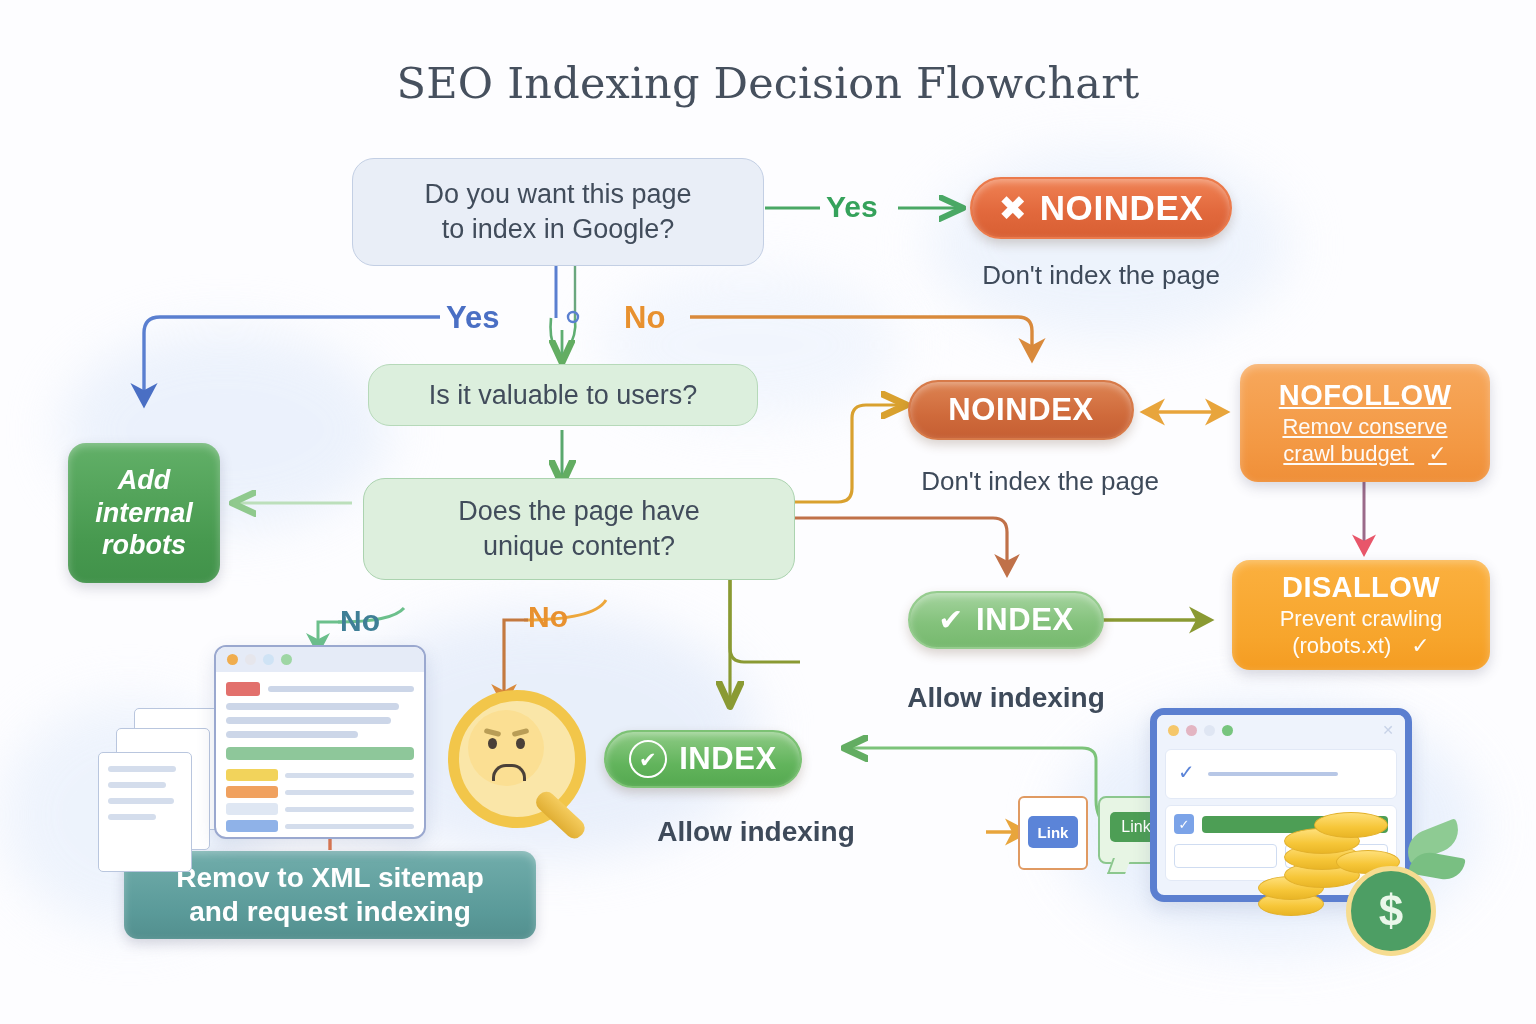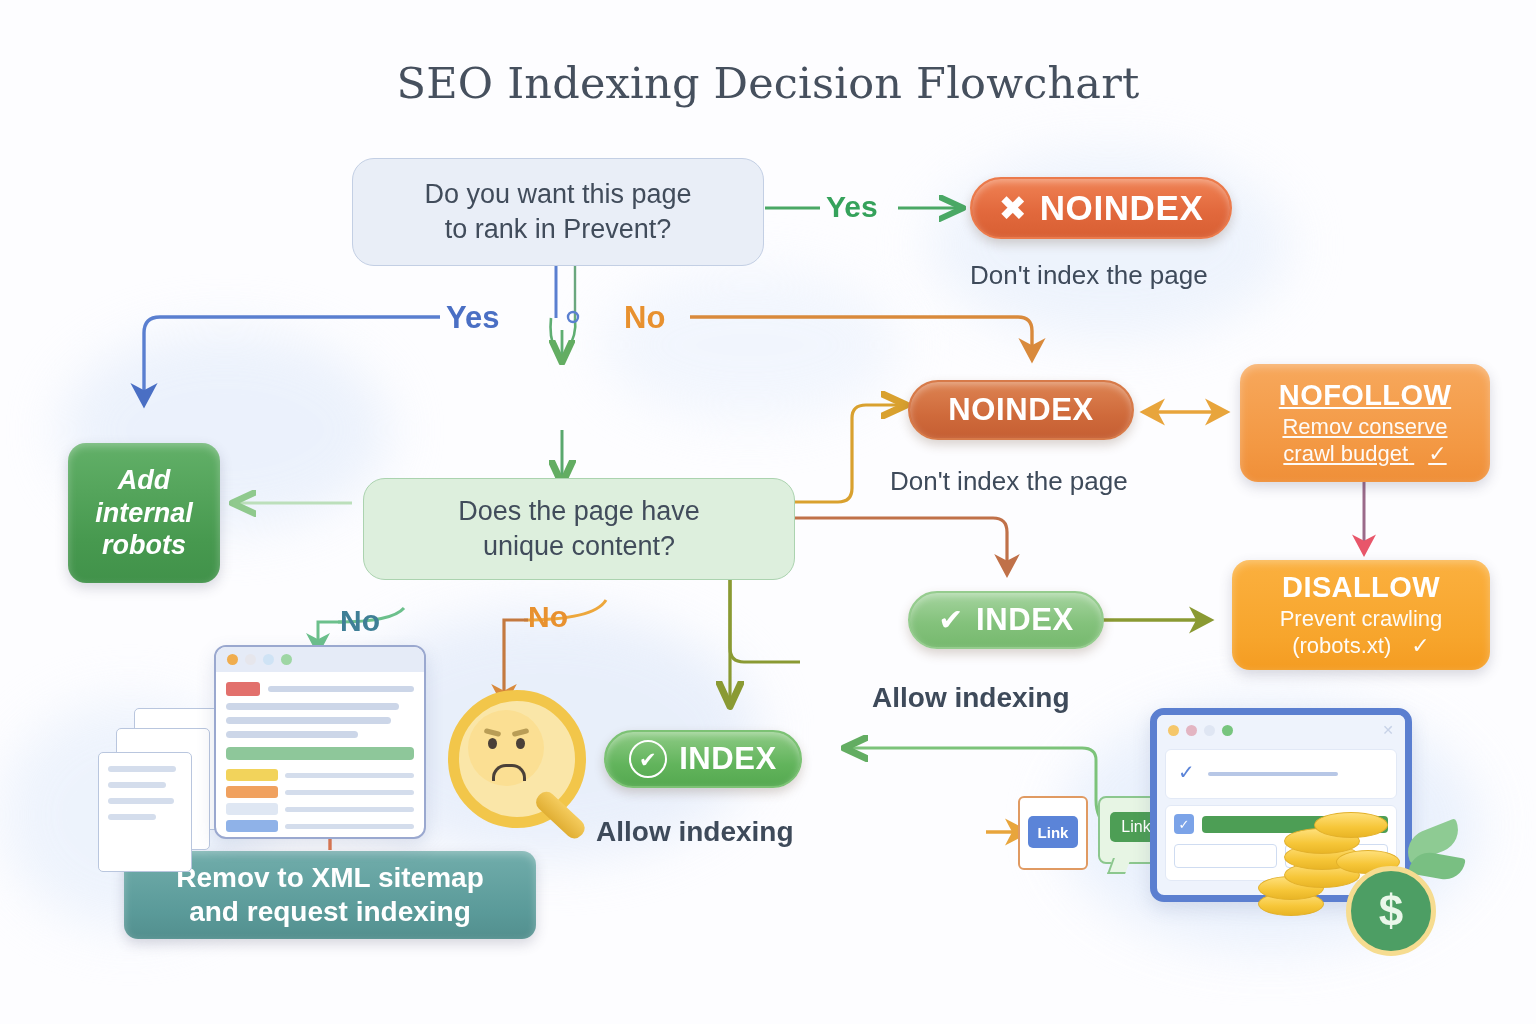--- a/index.html
+++ b/index.html
@@ -64,21 +64,21 @@
     font-size:31px;
   }
   .pill-index2{
     background:linear-gradient(180deg,#8ecb85 0%,#62b45c 60%,#55a950 100%);
     border:2.5px solid #7cc274;
     font-size:31px;
   }
 
   
   .caption{
-    position:absolute;text-align:left;color:#3e4a5a;
+    position:absolute;text-align:center;color:#3e4a5a;
     font-size:26px;
   }
 
   
   .solid{
     border-radius:16px;color:#fff;
     display:flex;flex-direction:column;align-items:center;justify-content:center;
     text-align:center;line-height:1.22;
     box-shadow:0 5px 13px rgba(60,60,90,.2), inset 0 3px 8px rgba(255,255,255,.3);
   }
@@ -206,40 +206,43 @@
     <path d="M342,622 L318,622 L318,648" stroke="#6cc08c" stroke-width="3" fill="none" marker-end="url(#ah-teal)"></path>
 
     <path d="M606,600 Q594,620 524,620" stroke="#eda73c" stroke-width="3" fill="none"></path>
     <path d="M528,620 L504,620 L504,700" stroke="#c4793f" stroke-width="3.2" fill="none" marker-end="url(#ah-orange)"></path>
 
     <path d="M330,826 L330,850" stroke="#e4784c" stroke-width="3.4" fill="none"></path>
   </svg>
 
   <div class="node qbox blue" style="left:352px;top:158px;width:412px;height:108px;flex-direction:column;">
     <span>Do you want this page</span>
-    <span>to rank in Prevent?</span>
+    <span>to index in Google?</span>
   </div>
 
   <div class="elabel" style="left:826px;top:190px;color:#35a25b;font-size:30px;">Yes</div>
 
   <div class="node pill pill-noindex-top" style="left:970px;top:177px;width:262px;height:62px;">
     <span class="glyph" style="font-size:34px;">✖</span>
     <span>NOINDEX</span>
   </div>
   <div class="caption" style="left:970px;top:260px;width:262px;">Don't index the page</div>
 
   <div class="elabel" style="left:446px;top:300px;color:#4a6fc4;font-size:31px;">Yes</div>
   <div class="elabel" style="left:624px;top:300px;color:#e8912f;font-size:31px;">No</div>
 
   <div class="node solid solid-green" style="left:68px;top:443px;width:152px;height:140px;border-radius:18px;font-style:italic;">
     <span>Add</span>
     <span>internal</span>
     <span>robots</span>
   </div>
 
+  <div class="node qbox green" style="left:368px;top:364px;width:390px;height:62px;">
+    <span>Is it valuable to users?</span>
+  </div>
 
   <div class="node qbox green2" style="left:363px;top:478px;width:432px;height:102px;flex-direction:column;">
     <span>Does the page have</span>
     <span>unique content?</span>
   </div>
 
   <div class="elabel" style="left:340px;top:604px;color:#3f7f96;font-size:30px;">No</div>
   <div class="elabel" style="left:528px;top:600px;color:#e8912f;font-size:30px;">No</div>
 
   <div class="node pill pill-noindex-mid" style="left:908px;top:380px;width:226px;height:60px;">

